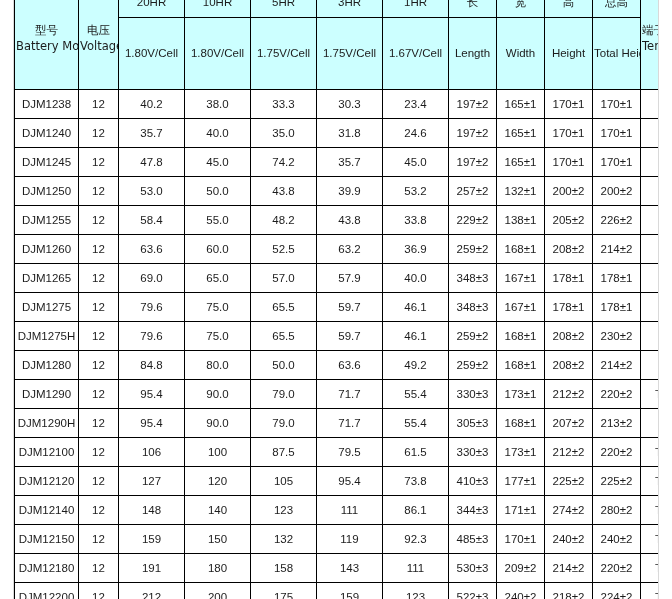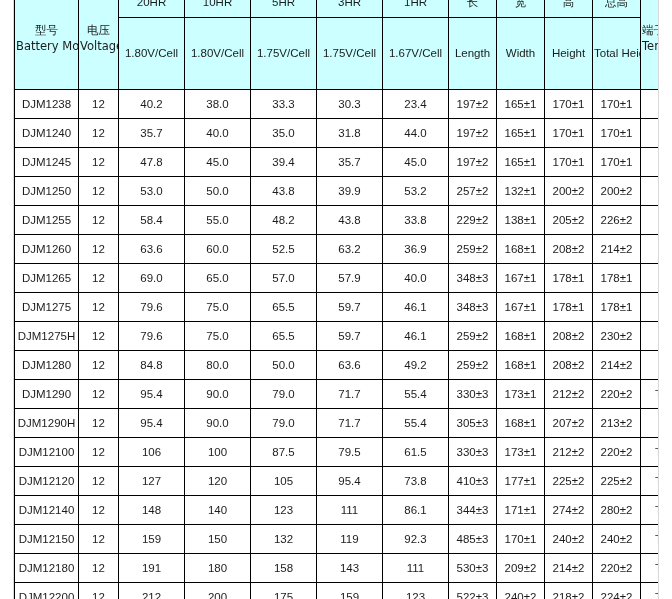--- a/index.html
+++ b/index.html
@@ -167,33 +167,33 @@
             <td>170±1</td>
             <td>T6</td>
           </tr>
           <tr>
             <td>DJM1240</td>
             <td>12</td>
             <td>35.7</td>
             <td>40.0</td>
             <td>35.0</td>
             <td>31.8</td>
-            <td>44.0</td>
+            <td>24.6</td>
             <td>197±2</td>
             <td>165±1</td>
             <td>170±1</td>
             <td>170±1</td>
             <td>T6</td>
           </tr>
           <tr>
             <td>DJM1245</td>
             <td>12</td>
             <td>47.8</td>
             <td>45.0</td>
-            <td>39.4</td>
+            <td>74.2</td>
             <td>35.7</td>
             <td>45.0</td>
             <td>197±2</td>
             <td>165±1</td>
             <td>170±1</td>
             <td>170±1</td>
             <td>T6</td>
           </tr>
           <tr>
             <td>DJM1250</td>

